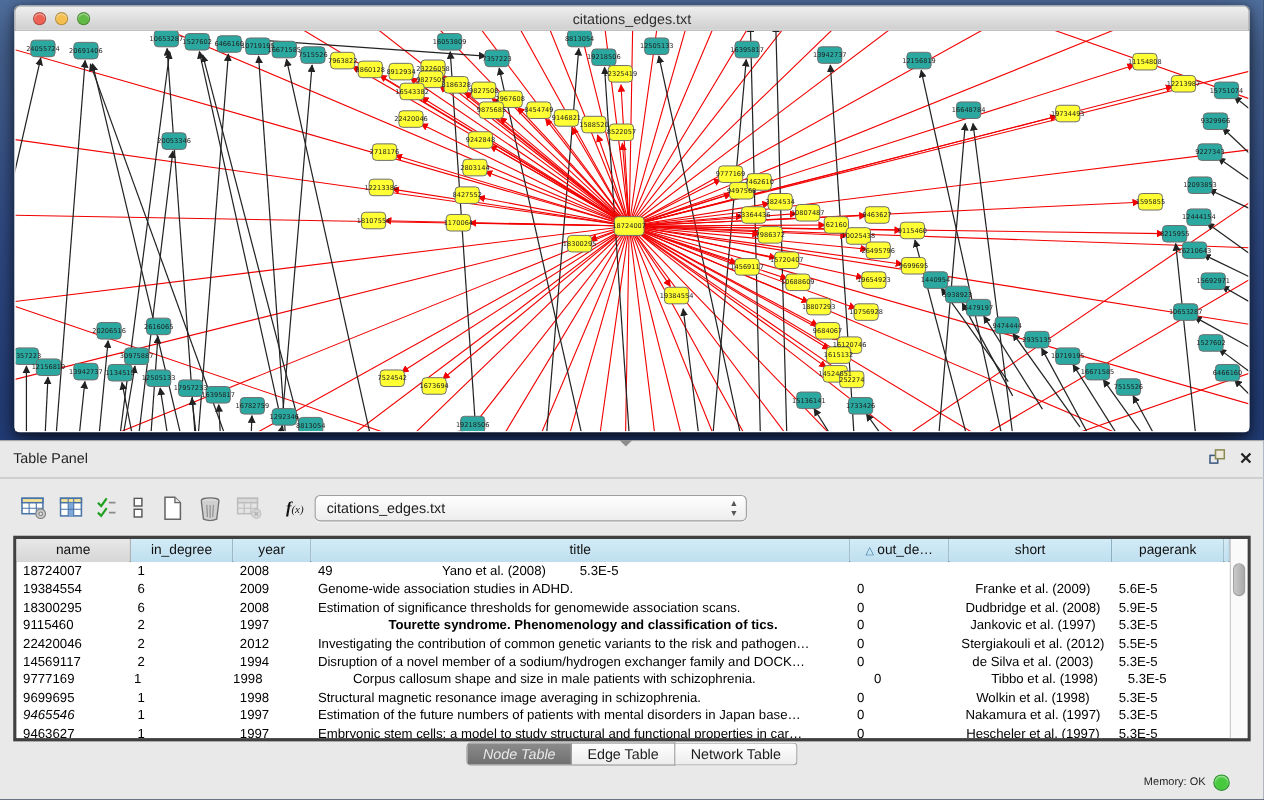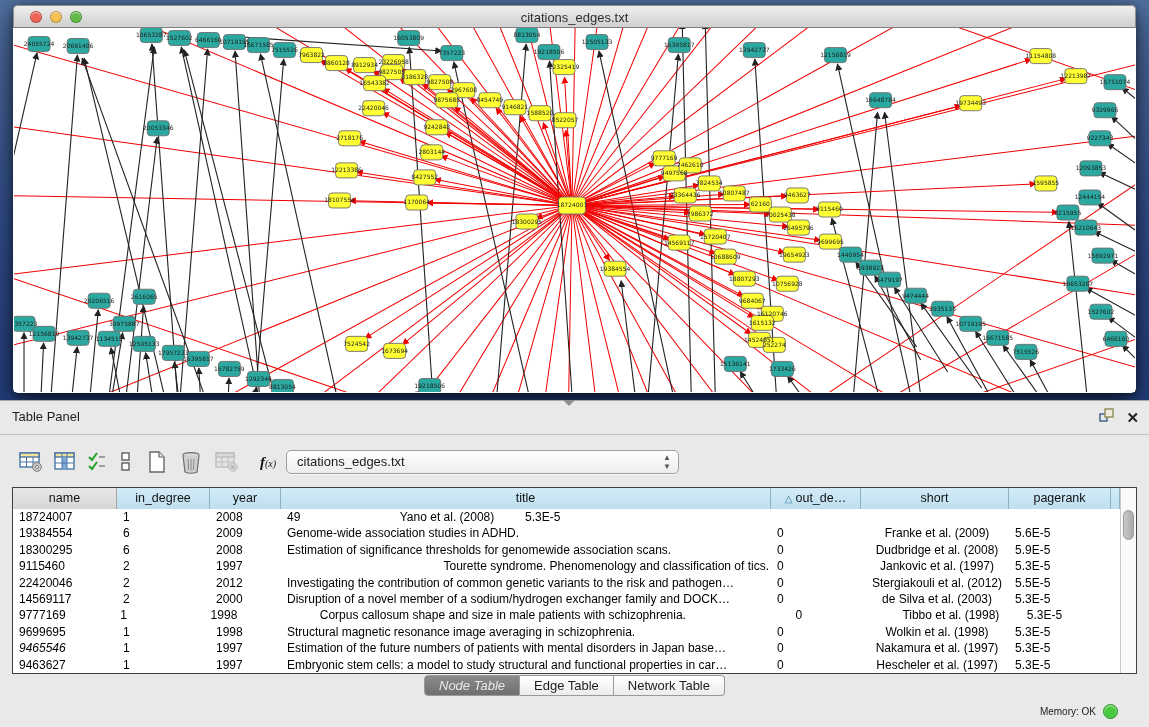--- a/index.html
+++ b/index.html
@@ -25,21 +25,21 @@
   .phead{position:absolute;left:0;top:0;right:0;height:32px;}
   .ptitle{position:absolute;left:12px;top:8px;font-size:13px;color:#1f1f1f;}
   .phicons{position:absolute;right:10px;top:7px;display:flex;gap:12px;align-items:center;}
   .pdivider{position:absolute;left:0;right:0;top:33px;height:1px;background:#d7d7d7;border-top:1px solid #c2c2c2;}
   .toolbar{position:absolute;left:14px;top:46px;height:30px;display:flex;align-items:center;}
   .ticon{height:26px;display:flex;align-items:center;justify-content:center;cursor:default;}
   .combo{position:absolute;left:286px;top:49px;width:393px;height:24px;border:1px solid #9f9f9f;border-radius:5px;
          background:linear-gradient(180deg,#ffffff,#ededed);box-shadow:0 1px 0 rgba(255,255,255,.7);
          font-size:13px;color:#1c1c1c;line-height:22px;padding:0 22px 0 10px;}
   .combo .arrows{position:absolute;right:7px;top:2px;font-size:8px;line-height:9px;color:#555;text-align:center;}
-  .tablebox{position:absolute;left:12px;top:86px;width:1125px;height:187px;background:#fff;border:1px solid #404040;}
+  .tablebox{position:absolute;left:12px;top:86px;width:1125px;height:187px;background:#fff;border:3px solid #404040;}
   .thead{position:absolute;left:0;top:0;right:16px;height:21px;display:flex;border-bottom:1px solid #3a3a3a;}
   .th{height:21px;font-size:12.5px;color:#111;text-align:center;line-height:20px;
       background:linear-gradient(180deg,#d3ebf7,#bedfef);border-right:1px solid #8fb0c2;overflow:hidden;white-space:nowrap;}
   .th.gray{background:linear-gradient(180deg,#e8e8e8,#d6d6d6);border-right:1px solid #a5a5a5;}
   .th .sort{color:#3d7ea6;font-size:10px;margin-right:3px;}
   .tbody{position:absolute;left:0;top:21px;right:16px;bottom:0;overflow:hidden;}
   .trow{display:flex;height:16.4px;line-height:16.4px;font-size:12px;color:#000;background:#fff;}
   .td{overflow:hidden;white-space:nowrap;padding:0 2px 0 6px;}
   .vscroll{position:absolute;right:0;top:0;bottom:0;width:16px;border-left:1px solid #c9c9c9;background:#fafafa;}
   .vthumb{position:absolute;left:2px;top:22px;width:11px;height:30px;border-radius:6px;
@@ -598,38 +598,38 @@
             <div class="td" style="width: 71px; text-align: left;">2008</div>
             <div class="td" style="width: 490px; text-align: left;">Estimation of significance thresholds for genomewide association scans.</div>
             <div class="td" style="width: 90px; text-align: left;">0</div>
             <div class="td" style="width: 148px; text-align: center;">Dudbridge et al. (2008)</div>
             <div class="td" style="width: 102px; text-align: left;">5.9E-5</div>
           </div>
           <div class="trow">
             <div class="td" style="width: 104px; text-align: left;">9115460</div>
             <div class="td" style="width: 93px; text-align: left;">2</div>
             <div class="td" style="width: 71px; text-align: left;">1997</div>
-            <div class="td" style="width: 490px; text-align: right;">Tourette syndrome. Phenomenology and classification of tics.</div>
+            <div class="td" style="width: 490px; text-align: center; font-weight: bold;">Tourette syndrome. Phenomenology and classification of tics.</div>
             <div class="td" style="width: 90px; text-align: left;">0</div>
             <div class="td" style="width: 148px; text-align: center;">Jankovic et al. (1997)</div>
             <div class="td" style="width: 102px; text-align: left;">5.3E-5</div>
           </div>
           <div class="trow">
             <div class="td" style="width: 104px; text-align: left;">22420046</div>
             <div class="td" style="width: 93px; text-align: left;">2</div>
             <div class="td" style="width: 71px; text-align: left;">2012</div>
             <div class="td" style="width: 490px; text-align: left;">Investigating the contribution of common genetic variants to the risk and pathogen…</div>
             <div class="td" style="width: 90px; text-align: left;">0</div>
             <div class="td" style="width: 148px; text-align: center;">Stergiakouli et al. (2012)</div>
             <div class="td" style="width: 102px; text-align: left;">5.5E-5</div>
           </div>
           <div class="trow">
             <div class="td" style="width: 104px; text-align: left;">14569117</div>
             <div class="td" style="width: 93px; text-align: left;">2</div>
-            <div class="td" style="width: 71px; text-align: left;">2000</div>
+            <div class="td" style="width: 71px; text-align: left;">1994</div>
             <div class="td" style="width: 490px; text-align: left;">Disruption of a novel member of a sodium/hydrogen exchanger family and DOCK…</div>
             <div class="td" style="width: 90px; text-align: left;">0</div>
             <div class="td" style="width: 148px; text-align: center;">de Silva et al. (2003)</div>
             <div class="td" style="width: 102px; text-align: left;">5.3E-5</div>
           </div>
           <div class="trow">
             <div class="td" style="width: 104px; text-align: left;">9777169</div>
             <div class="td" style="width: 93px; text-align: left;">1</div>
             <div class="td" style="width: 71px; text-align: left;">1998</div>
             <div class="td" style="width: 490px; text-align: left; margin-left: 40px;">Corpus callosum shape and size in male patients with schizophrenia.</div>

